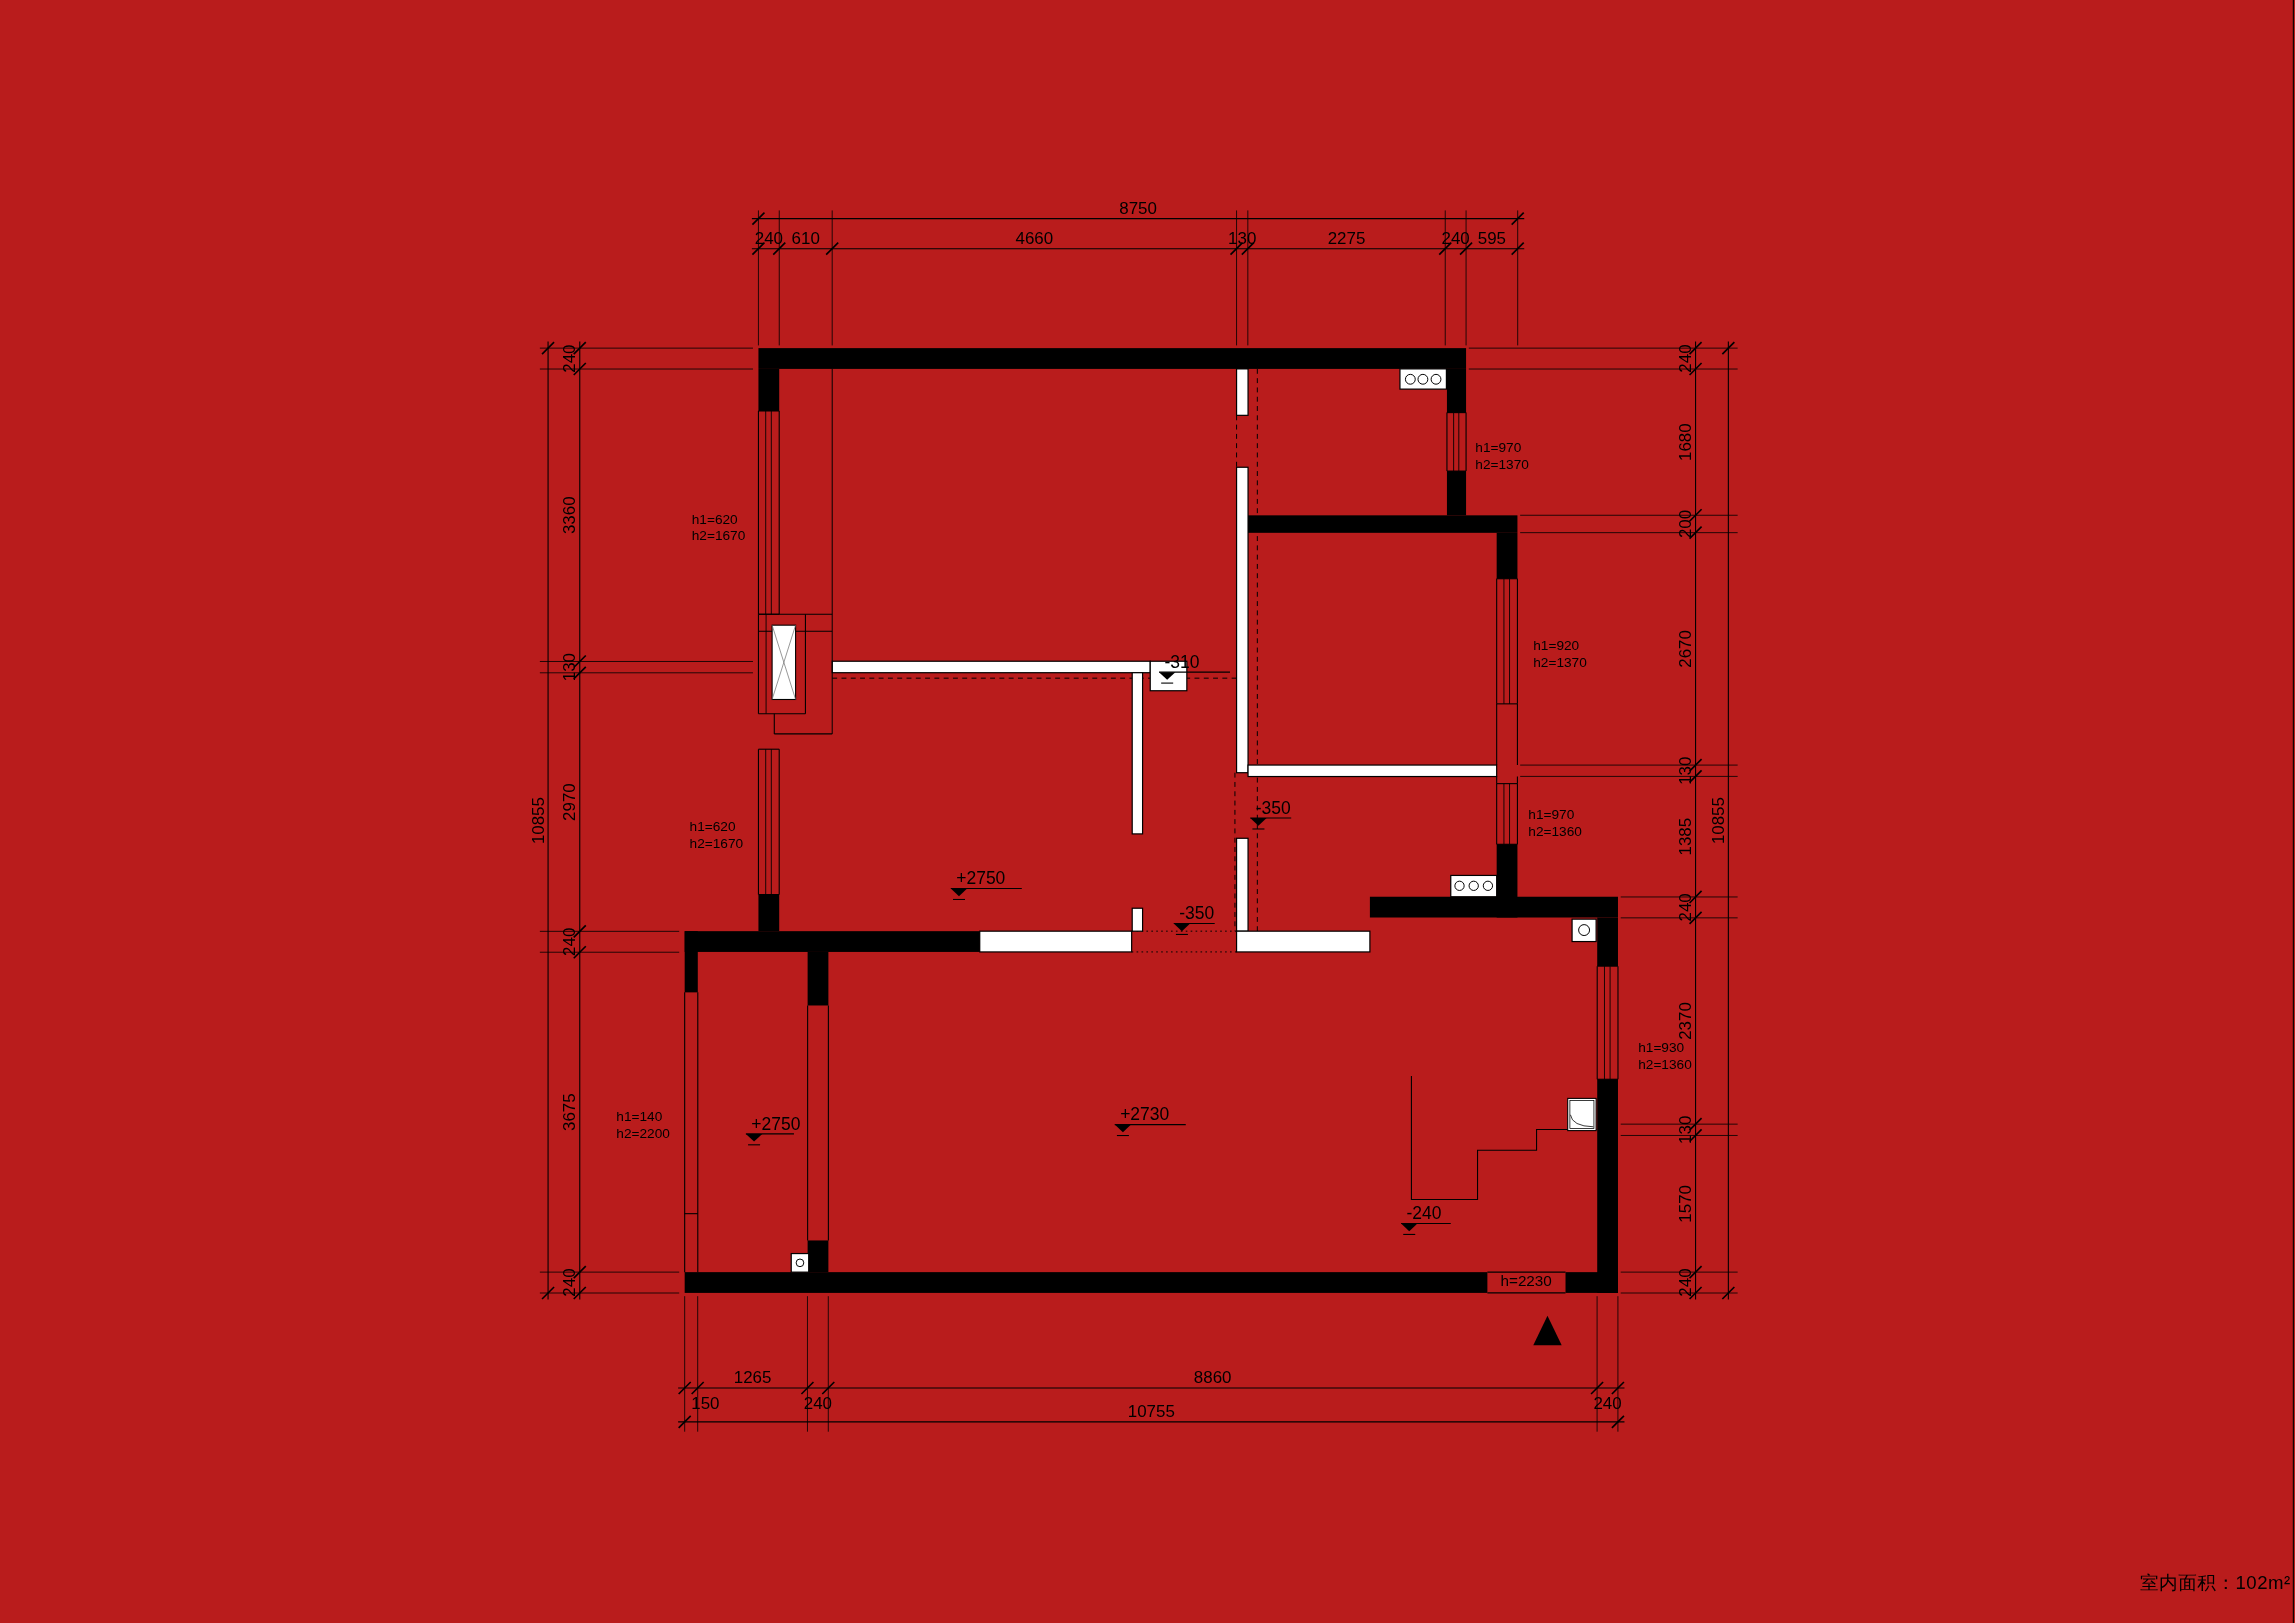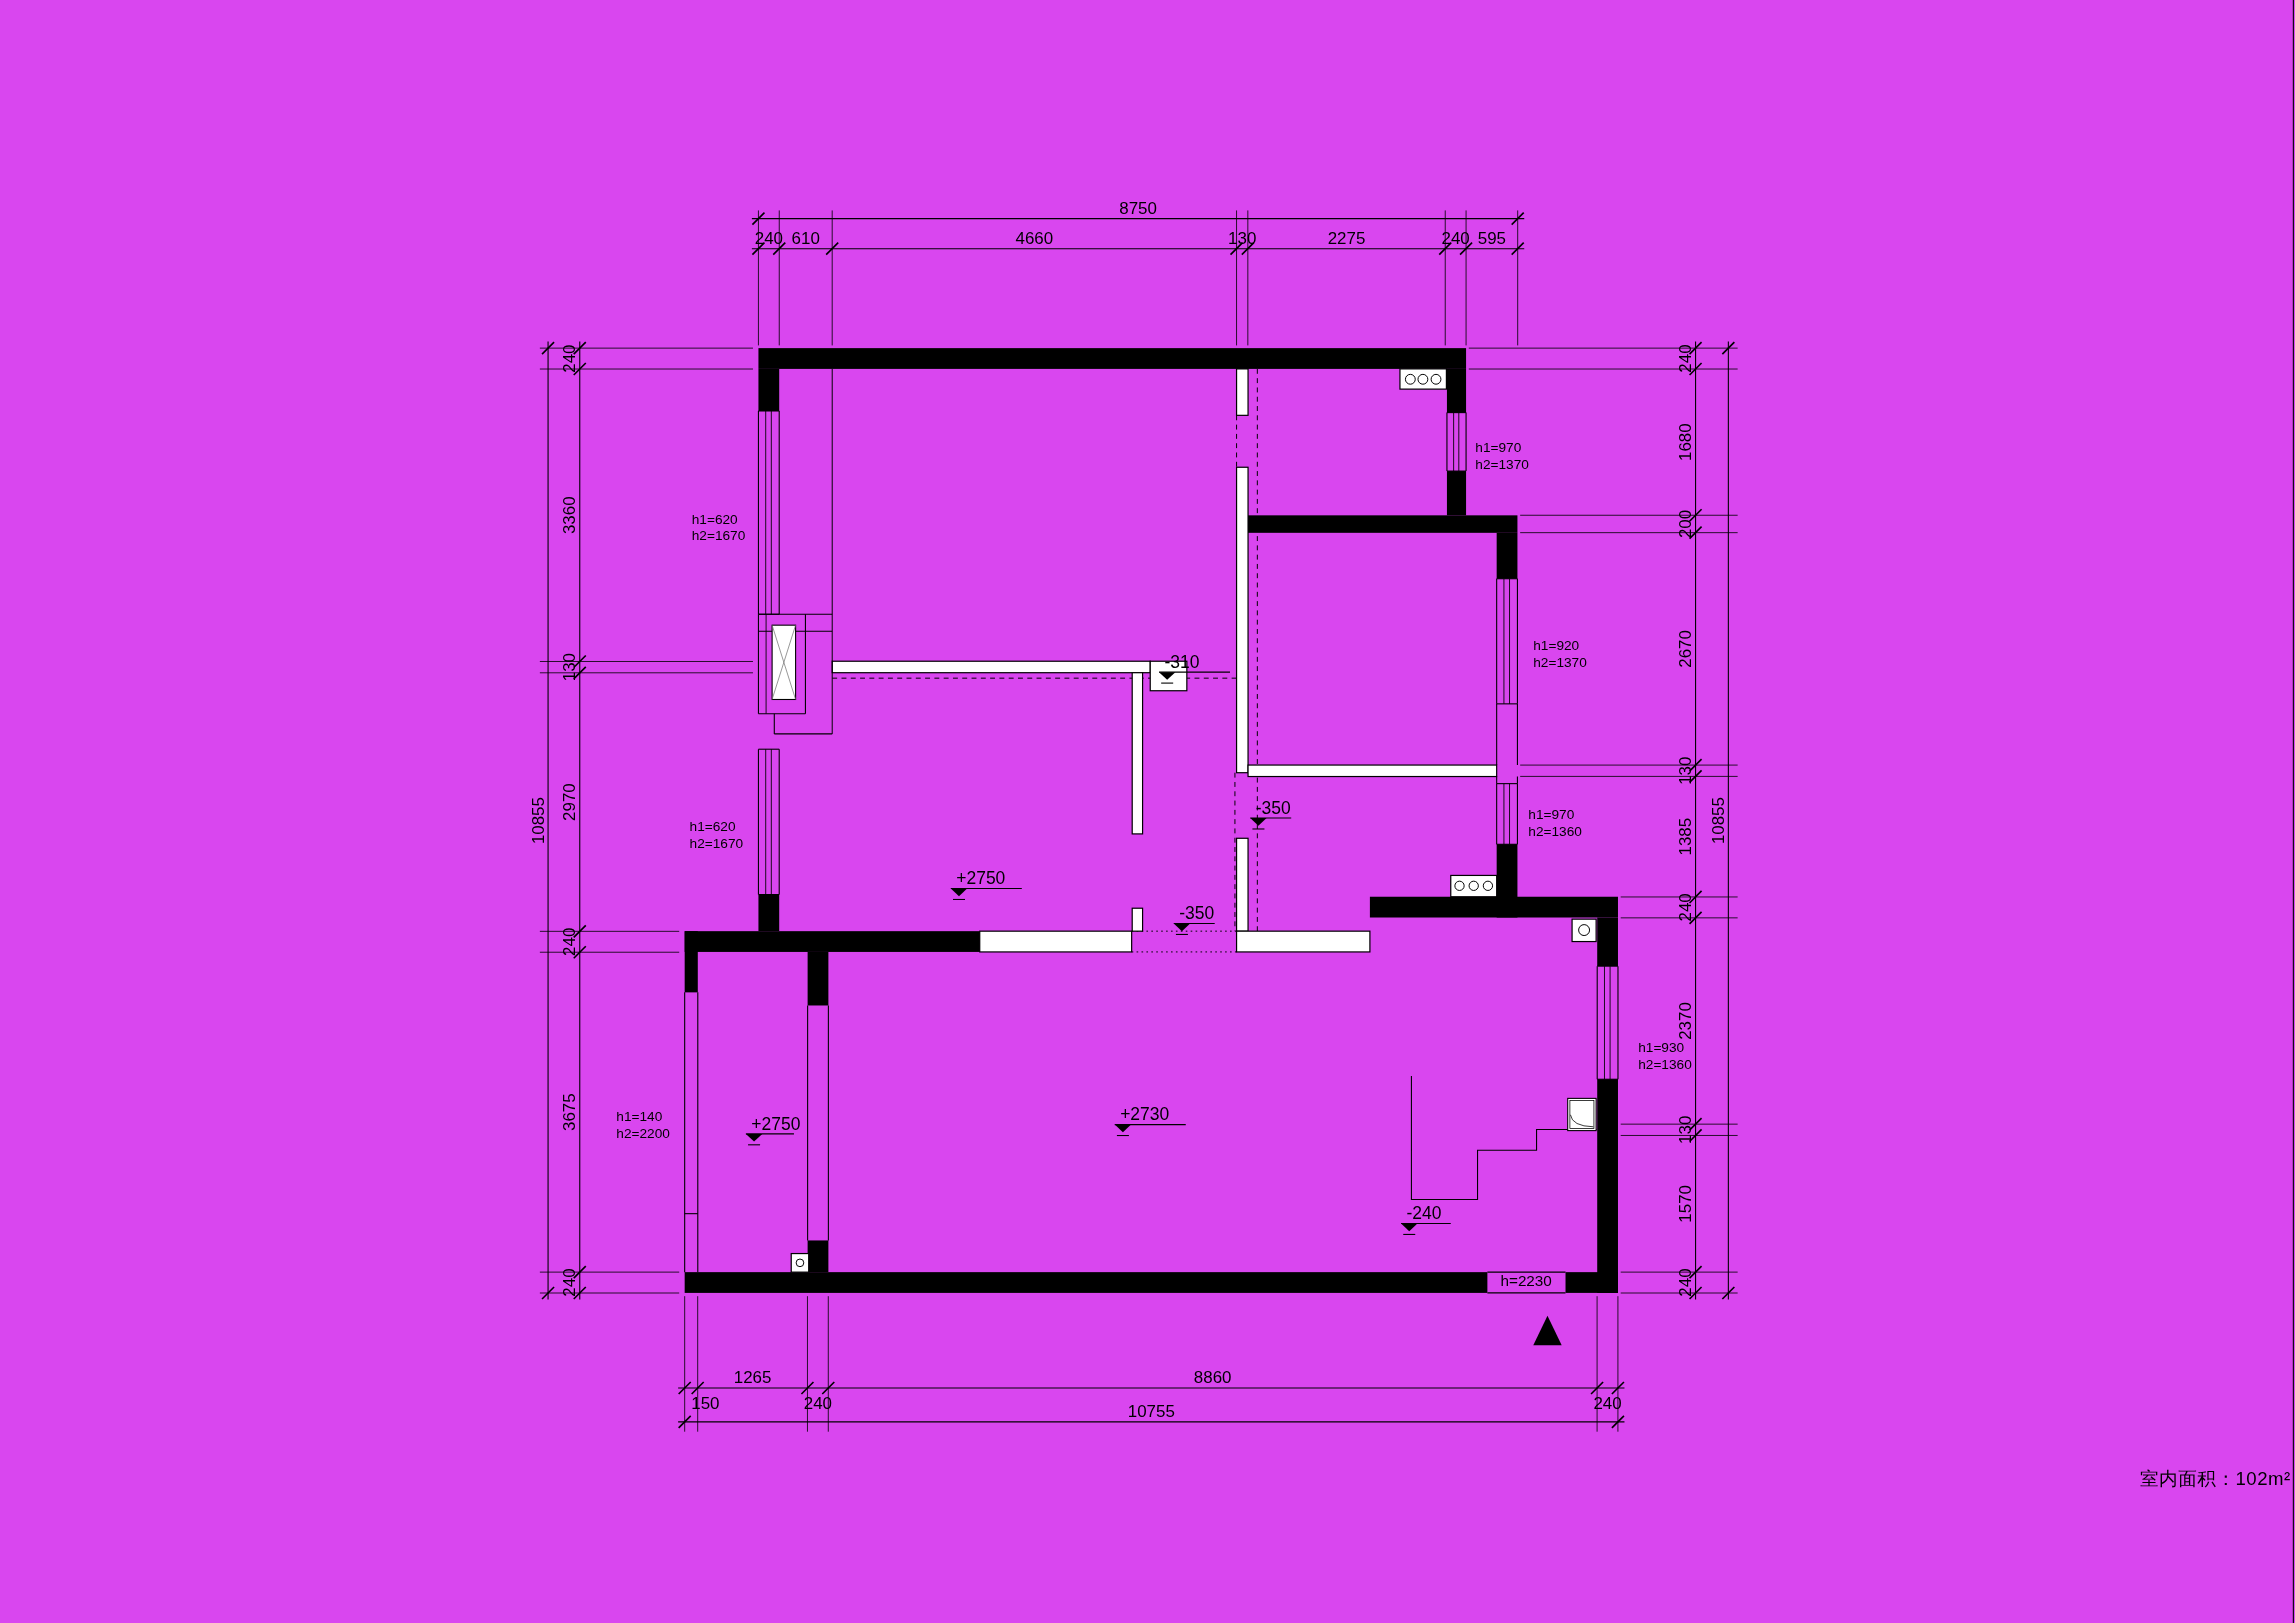--- a/index.html
+++ b/index.html
@@ -1,20 +1,20 @@
 <!DOCTYPE html>
 <html style="font-size:8.7px"><head>
 <meta charset="utf-8">
 <style>
   html,body{margin:0;padding:0;background:#ffffff;}
   body{width:2295px;height:1623px;position:relative;overflow:hidden;
        font-family:"Liberation Sans","DejaVu Sans",sans-serif;}
-  #sheet{position:absolute;inset:0;background:#d946ef;padding-left:37px;}
+  #sheet{position:absolute;inset:0;background:#b91c1c;padding-left:37px;}
   #plan-svg{position:absolute;left:0;top:0;}
-  #area-caption{position:absolute;left:2140px;top:1466px;font-size:18.6px;color:#000;
+  #area-caption{position:absolute;left:2140px;top:1570px;font-size:18.6px;color:#000;
                 letter-spacing:0.5px;white-space:nowrap;}
 </style>
 </head>
 <body>
 
 <div id="sheet">
   <svg id="plan-svg" width="2295" height="1623" viewBox="0 0 4200 2970">
       <line x1="1387.98" y1="385" x2="1387.98" y2="632" stroke="#000" stroke-width="1.5"></line>
       <line x1="1426.092" y1="385" x2="1426.092" y2="632" stroke="#000" stroke-width="1.5"></line>
       <line x1="1522.96" y1="385" x2="1522.96" y2="632" stroke="#000" stroke-width="1.5"></line>

